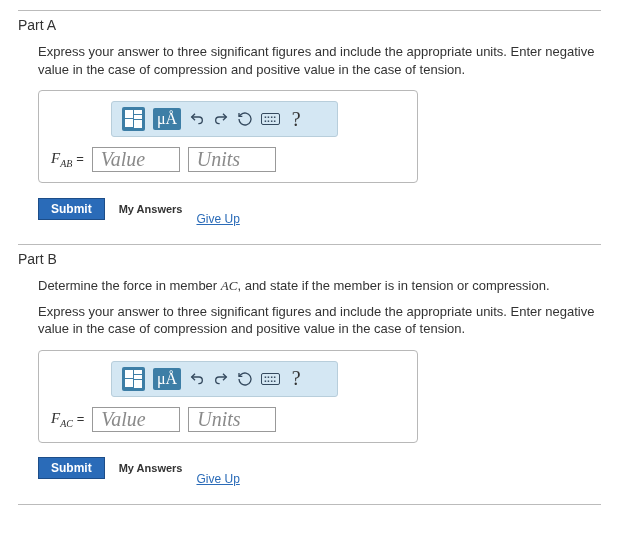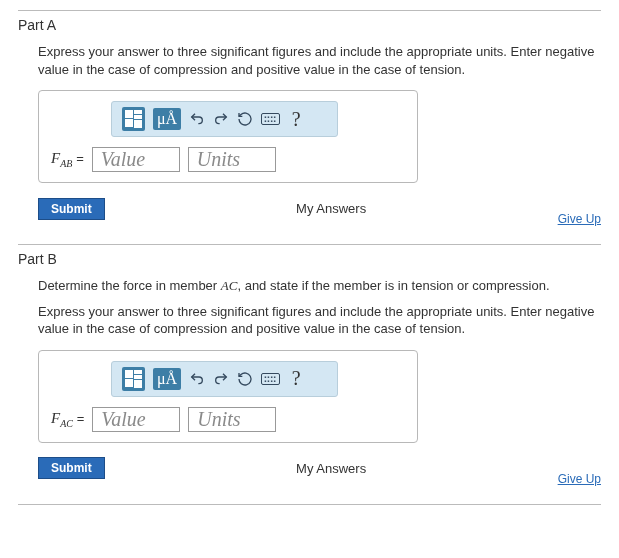--- a/index.html
+++ b/index.html
@@ -143,34 +143,34 @@
     color: #8a8a8a;
     padding: 0 8px;
     background: #fff;
   }
   .value-input { width: 70px; }
   .units-input { width: 70px; }
   .action-row {
     display: flex;
     align-items: center;
     gap: 14px;
-    justify-content: space-between;
   }
   .submit-btn {
     background: #2a6bb8;
     color: #fff;
     border: 1px solid #1d4d88;
     font-weight: bold;
     font-size: 12px;
     padding: 3px 12px;
     cursor: pointer;
   }
   .my-answers {
     color: #333;
-    font-size: 13px;
+    font-size: 11px;
+    font-weight: bold;
   }
   .give-up {
     color: #2a6bb8;
     text-decoration: underline;
     font-size: 12px;
     cursor: pointer;
     margin-top: 21px;
   }
 </style>
 </head>

